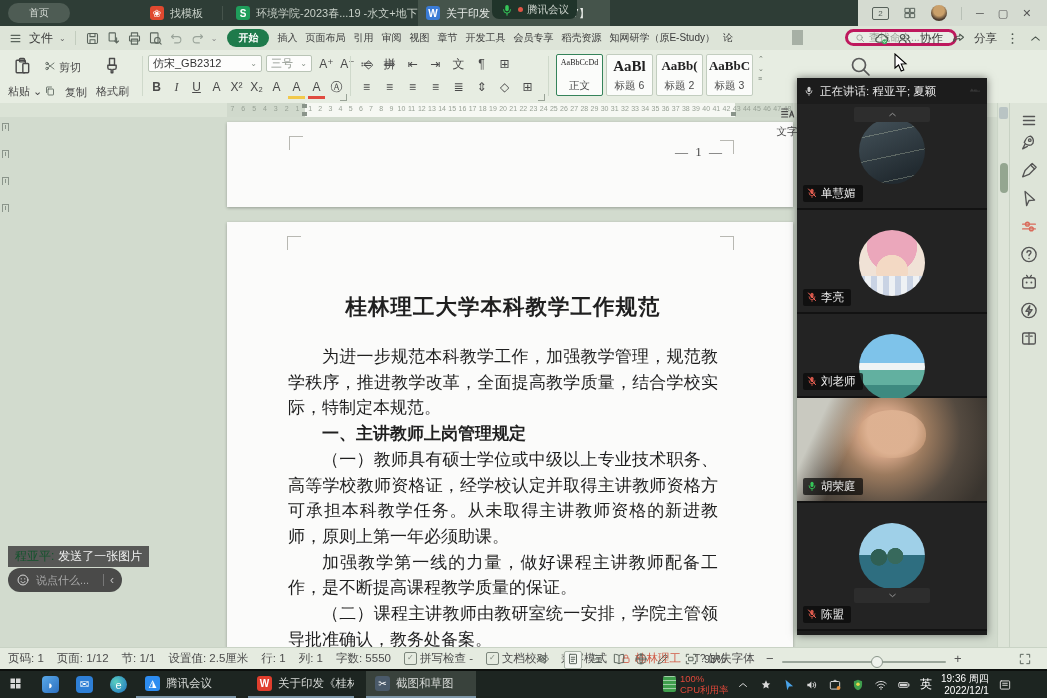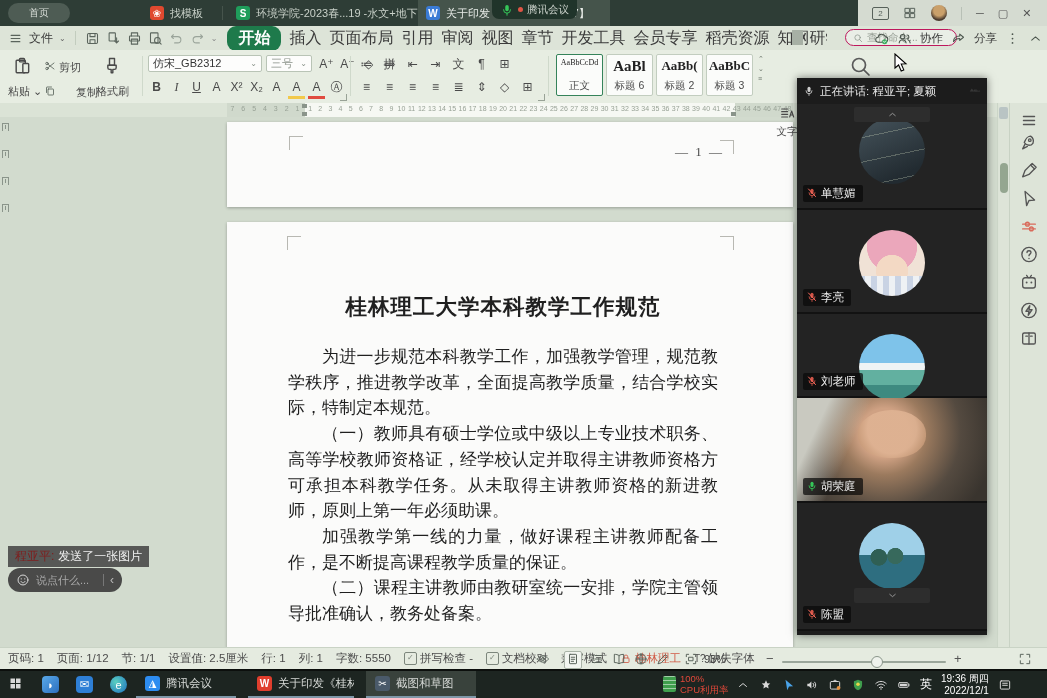--- a/index.html
+++ b/index.html
@@ -29,25 +29,25 @@
   
   .menubar{position:absolute;left:0;top:26px;width:1047px;height:24px;background:#dde4d8;
     border-bottom:1px solid #cdd7c9;display:flex;align-items:center;color:#3b3b3b;}
   .mleft{display:flex;align-items:center;gap:6px;padding-left:8px;flex:0 0 auto;}
   .mfile{font-size:12px;}
   .qico{color:#5a645c;display:flex;align-items:center;}
   .qico.dim{color:#9aa49a;}
   .qico svg{width:15px;height:15px;}
   .msep{width:1px;height:14px;background:#c2ccbe;margin:0 3px;}
   #menu-tabs{display:flex;align-items:center;gap:8px;margin-left:10px;max-width:600px;overflow:hidden;flex:0 0 auto;}
-  .menu-tab{font-size:16px;white-space:nowrap;color:#3b3b3b;}
+  .menu-tab{font-size:10px;white-space:nowrap;color:#3b3b3b;}
   .menu-tab.active{background:#1e7a4b;color:#fff;border-radius:9px;padding:2px 11px;font-weight:bold;}
   .menu-artifact{position:absolute;left:792px;top:4px;width:11px;height:15px;background:#a7b0a5;}
   .searchpill{position:absolute;left:845px;top:3px;width:112px;height:17px;border-radius:9px;
-    background:#e9eee6;border:1px solid #be185d;display:flex;align-items:center;gap:4px;padding-left:7px;box-sizing:border-box;}
+    background:#e9eee6;border:3px solid #be185d;display:flex;align-items:center;gap:4px;padding-left:7px;box-sizing:border-box;}
   .searchpill svg{width:10px;height:10px;color:#8a948a;}
   .searchpill span{font-size:10.5px;color:#98a096;}
   .mright{position:absolute;right:4px;top:0;height:24px;display:flex;align-items:center;gap:8px;}
   .mright .lbl{font-size:11.5px;}
   .mico svg{width:15px;height:15px;color:#4a544c;}
   
   .ribbon{position:absolute;left:0;top:50px;width:1047px;height:53px;background:#e7ede2;border-bottom:1px solid #c9d3c5;}
   .rsep{position:absolute;top:6px;width:1px;height:40px;background:#cfd9cb;}
   .rlabel{font-size:11px;color:#4a4a4a;white-space:nowrap;}
   .rbig svg{width:20px;height:20px;color:#4a4a4a;}
@@ -85,21 +85,21 @@
   .cmark.tr{border-right:1px solid #b8b8b2;border-top:1px solid #b8b8b2;}
   .docbody{position:absolute;left:61px;top:70px;width:430px;
     font-family:"Liberation Serif","DejaVu Serif",serif;color:#1f1f1f;}
   .doc-title{font-size:21.5px;font-weight:600;text-align:center;letter-spacing:1px;margin:0 0 23px;}
   .doc-para{font-size:17px;line-height:25.7px;text-align:justify;text-indent:2em;margin:0;}
   .doc-heading{font-size:17px;line-height:25.7px;font-weight:700;text-indent:2em;margin:0;
     font-family:"Liberation Sans","DejaVu Sans",sans-serif;}
   
   .chatmsg{position:absolute;left:8px;top:546px;background:rgba(70,70,70,.88);padding:2px 7px;
     font-size:12px;color:#f0f0f0;z-index:40;white-space:nowrap;}
-  .chatmsg .sender{color:#7f1d1d;margin-right:4px;}
+  .chatmsg .sender{color:#14532d;margin-right:4px;}
   .chatinput{position:absolute;left:8px;top:568px;width:114px;height:24px;border-radius:12px;
     background:rgba(62,62,62,.92);display:flex;align-items:center;gap:6px;padding:0 8px;box-sizing:border-box;z-index:40;}
   .chatinput svg{width:14px;height:14px;color:#d8d8d8;}
   .chatinput .ph{font-size:11px;color:#a9a9a9;flex:1;}
   .chatinput .cdiv{width:1px;height:12px;background:#777;}
   .chatinput .col{color:#bbb;font-size:12px;}
   
   .meeting{position:absolute;left:797px;top:78px;width:190px;height:557px;background:#1c1c1c;
     box-shadow:0 0 8px rgba(0,0,0,.5);z-index:50;}
   .mhead{height:26px;display:flex;align-items:center;gap:5px;padding:0 6px;color:#e3e3e3;font-size:11.5px;}
@@ -353,21 +353,21 @@
         </svg></div>
     <div style="position:absolute;left:8px;top:34px" class="rlabel"><span>粘贴</span> ⌄</div>
     <div style="position:absolute;left:44px;top:8px;display:flex;gap:3px;align-items:center">
       <span class="rsmall"><svg viewBox="0 0 24 24" width="14" height="14" fill="none" stroke="currentColor" stroke-width="1.7" stroke-linecap="round" stroke-linejoin="round">
             <circle cx="6" cy="7" r="2.5"></circle>
             <circle cx="6" cy="17" r="2.5"></circle>
             <path d="M8 8.5L20 18M8 15.5L20 6"></path>
           </svg></span>
       <span class="rlabel">剪切</span>
       </div>
-    <div style="position:absolute;left:44px;top:33px;display:flex;gap:20px;align-items:center">
+    <div style="position:absolute;left:44px;top:33px;display:flex;gap:9px;align-items:center">
       <span class="rsmall"><svg viewBox="0 0 24 24" width="14" height="14" fill="none" stroke="currentColor" stroke-width="1.7" stroke-linecap="round" stroke-linejoin="round">
             <rect x="8" y="8" width="11" height="12" rx="1"></rect>
             <path d="M5 15V5a1 1 0 0 1 1-1h9"></path>
           </svg></span>
       <span class="rlabel">复制</span>
       </div>
     <div style="position:absolute;left:102px;top:6px" class="rbig"><svg viewBox="0 0 24 24" width="20" height="20" fill="none" stroke="currentColor" stroke-width="1.7" stroke-linecap="round" stroke-linejoin="round">
           <path d="M9 3h6v8H9z"></path>
           <path d="M7 11h10v3a2 2 0 0 1-2 2h-2v4h-2v-4H9a2 2 0 0 1-2-2v-3z"></path>
         </svg></div>
@@ -541,20 +541,21 @@
       <div class="cmark tr" style="left:493px;top:18px"></div>
       <div class="pageno">— 1 —</div>
     </div>
 
     <div class="page pagemain">
       <div class="cmark tl" style="left:60px;top:14px"></div>
       <div class="cmark tr" style="left:493px;top:14px"></div>
       <div class="docbody" id="doc-body">
           <div class="doc-title">桂林理工大学本科教学工作规范</div>
           <div class="doc-para">为进一步规范本科教学工作，加强教学管理，规范教学秩序，推进教学改革，全面提高教学质量，结合学校实际，特制定本规范。</div>
+          <div class="doc-heading">一、主讲教师上岗管理规定</div>
           <div class="doc-para">（一）教师具有硕士学位或中级以上专业技术职务、高等学校教师资格证，经学校认定并取得主讲教师资格方可承担本科教学任务。从未取得主讲教师资格的新进教师，原则上第一年必须助课。</div>
           <div class="doc-para">加强教学第一线的力量，做好课程主讲教师配备工作，是不断提高课程教学质量的保证。</div>
           <div class="doc-para">（二）课程主讲教师由教研室统一安排，学院主管领导批准确认，教务处备案。</div>
         </div>
     </div>
   </div>
 
   <div class="chatmsg">
     <span class="sender">程亚平:</span><span>发送了一张图片</span>
   </div>

